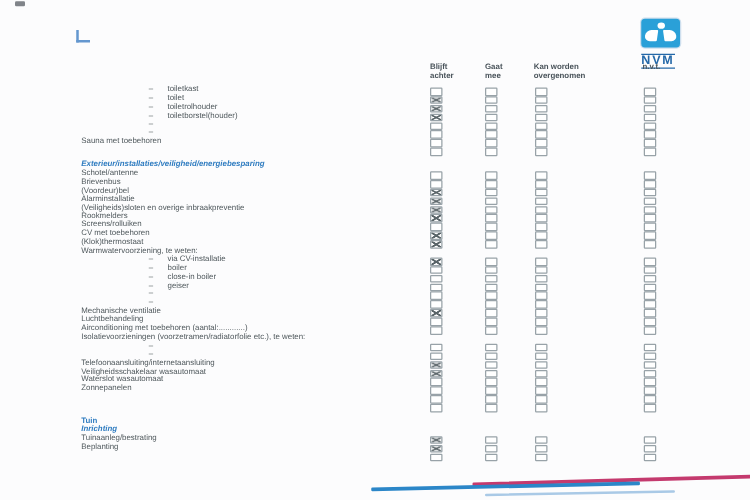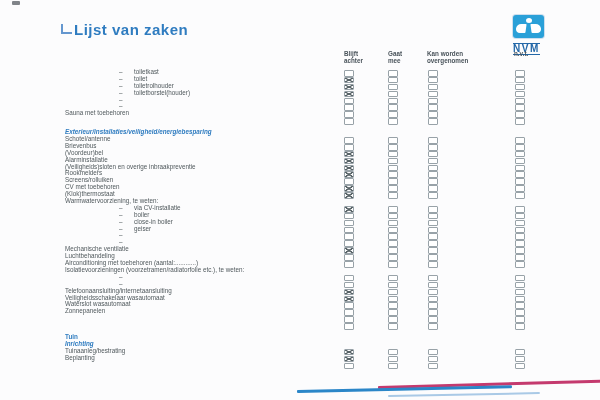--- a/index.html
+++ b/index.html
@@ -50,21 +50,20 @@
   .stripe.light{left:388px;top:394.5px;width:152px;height:2.2px;background:var(--stripe_lightblue,#a9c9e6);transform:rotate(-1.1deg);}
 </style>
 </head>
 <body>
 
 <div class="page">
 
   <div class="speck"></div>
   <div class="corner-mark"></div>
 
-  <div class="title">Lijst van zaken</div>
 
   <div class="logo">
     <div class="logo-mark">
       <div class="head"></div>
       <div class="wing-l"></div>
       <div class="wing-r"></div>
     </div>
     <div class="logo-word">NVM</div>
   </div>
 

